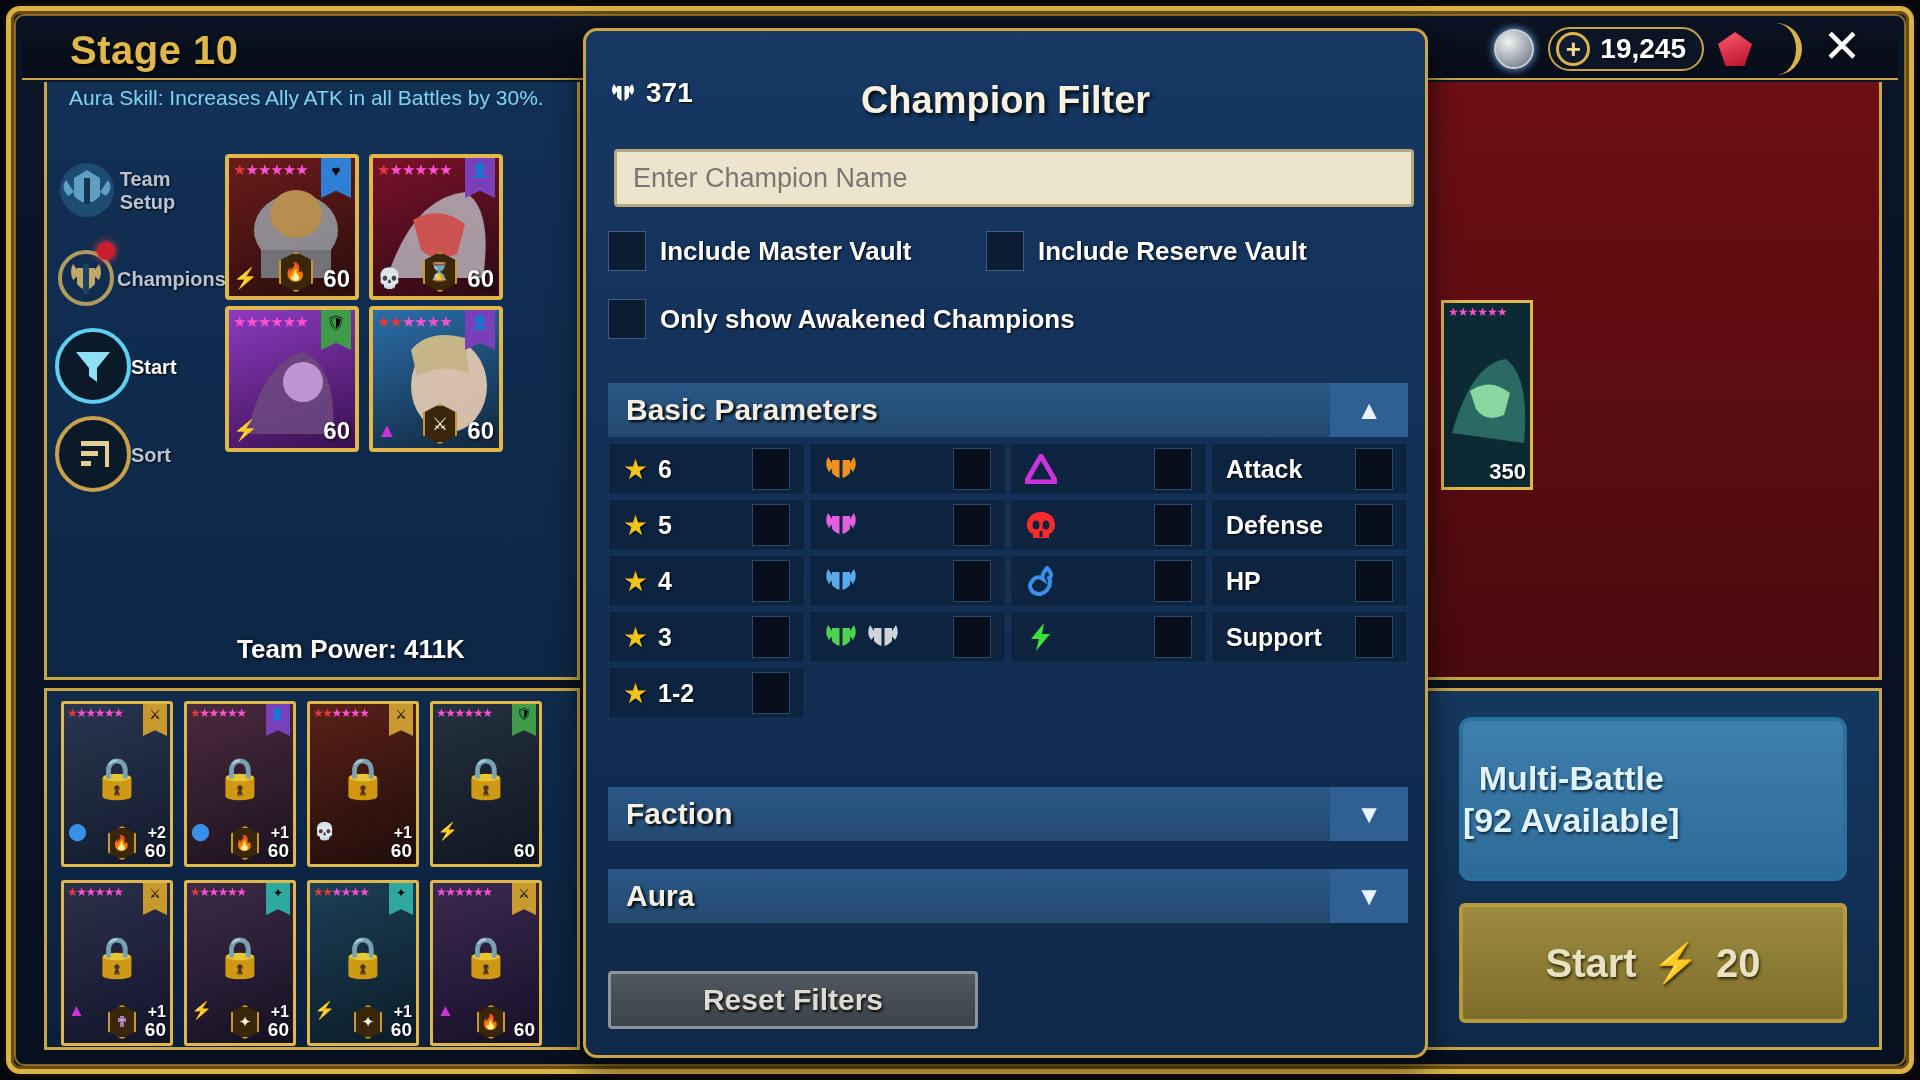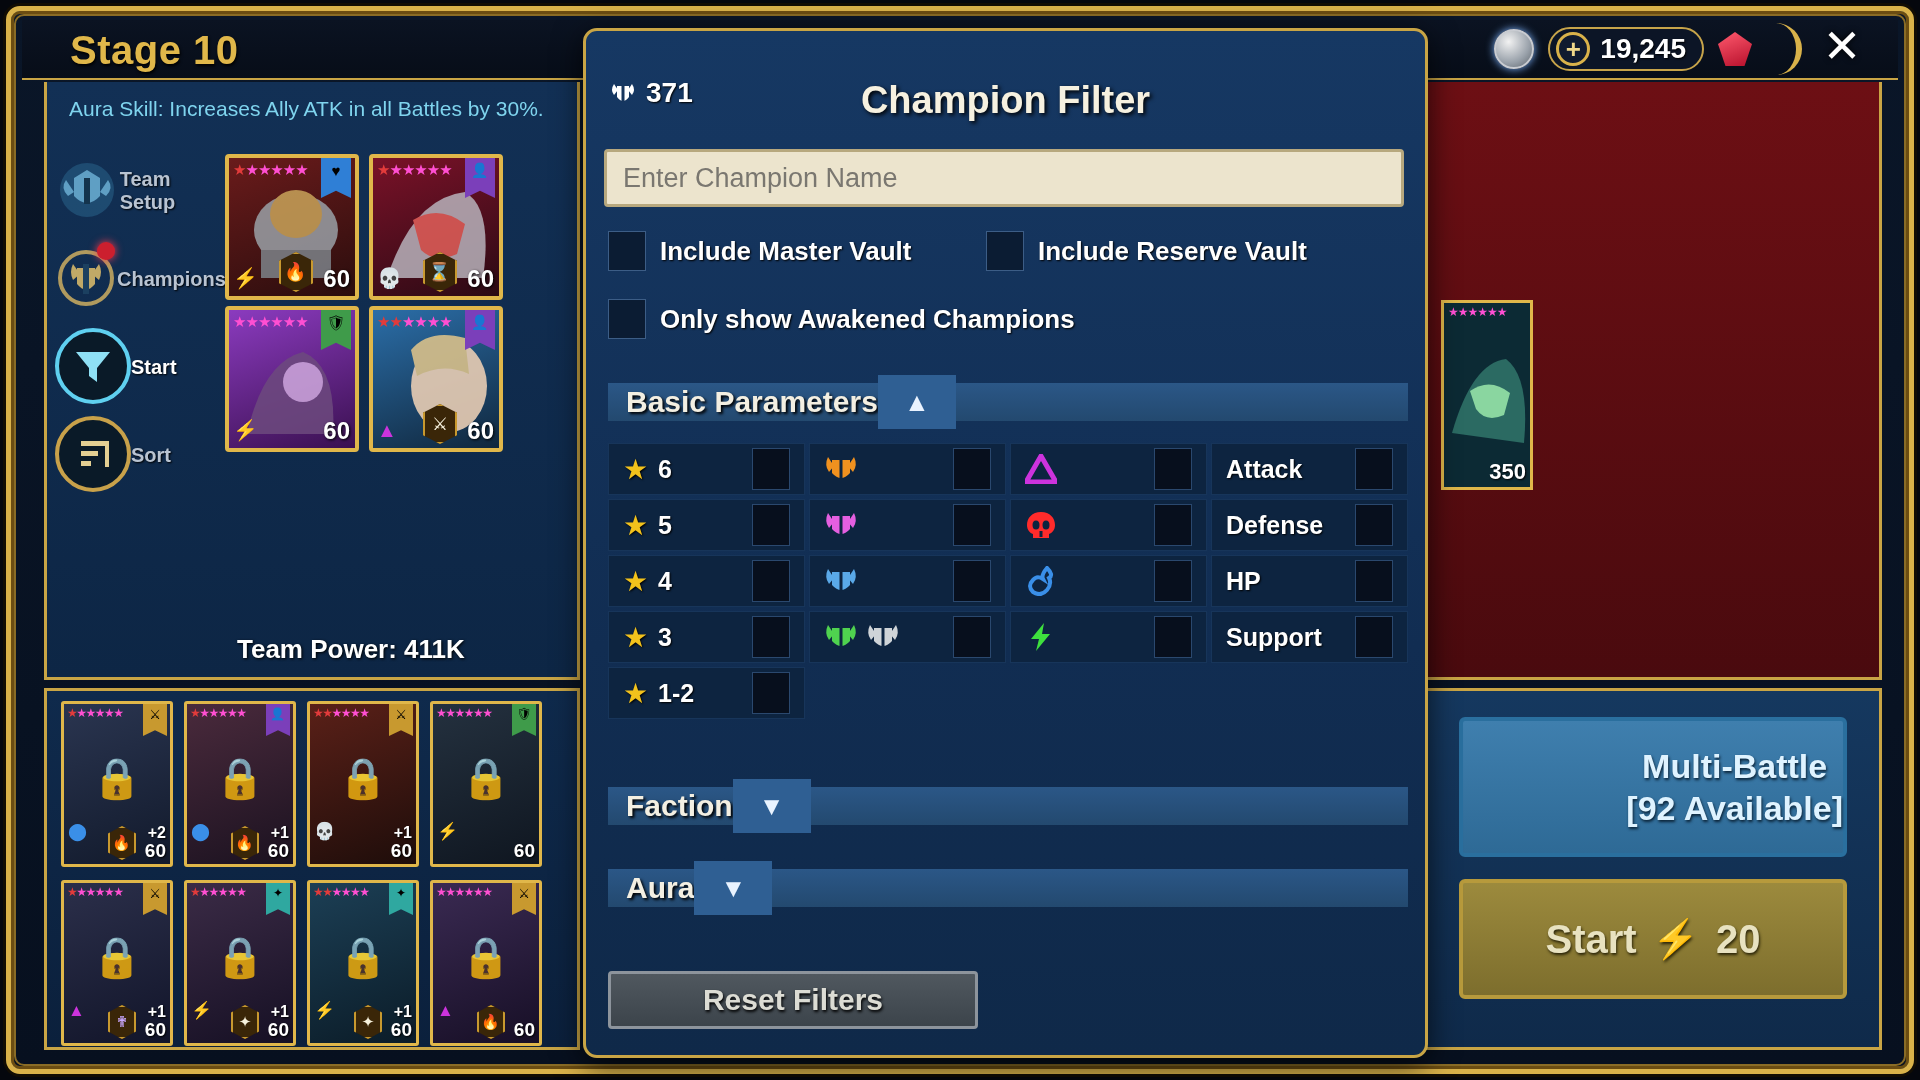--- a/index.html
+++ b/index.html
@@ -66,21 +66,21 @@
   .corner-arc{
     width:36px;height:52px;border-right:6px solid #d9b24a;border-radius:0 40px 40px 0;
   }
 
   
   .left-panel{
     position:absolute;left:44px;top:82px;width:536px;height:598px;
     background:linear-gradient(180deg,#123055 0%,#0d2645 100%);
     border:3px solid #c9a545;border-top:none;
   }
-  .aura-text{ padding:13px 22px 6px; color:#7fd4ee; font-size:21px; line-height:1.35; }
+  .aura-text{ padding:2px 22px 6px; color:#7fd4ee; font-size:21px; line-height:1.35; }
   .nav-col{ position:absolute; left:8px; top:70px; width:160px; }
   .nav-item{ display:flex;flex-direction:row;align-items:center;margin-bottom:12px;cursor:pointer;}
   .nav-circle{
     width:76px;height:76px;border-radius:50%;
     display:flex;align-items:center;justify-content:center;position:relative;
   }
   .nav-label{ color:#b9c4d2;font-size:20px;font-weight:bold;text-shadow:1px 1px 2px #000;margin-top:2px;}
   .nav-label.active{ color:#fff; }
   .badge-dot{
     position:absolute;right:2px;top:2px;width:18px;height:18px;border-radius:50%;
@@ -166,24 +166,24 @@
   .bg-label{ color:#e2b661;font-size:24px;font-weight:bold;margin-top:6px;text-shadow:1px 1px 3px #000;}
 
   .right-bottom{
     position:absolute;left:1424px;top:688px;width:458px;height:362px;
     background:linear-gradient(180deg,#15385f,#0f2a4a);
     border:3px solid #c9a545;
     display:flex;flex-direction:column;align-items:center;justify-content:flex-start;
     gap:22px;padding-top:26px;
   }
   .btn-multi{
-    width:388px;height:140px;border:4px solid #2a6f9e;border-radius:6px;
+    width:388px;height:164px;border:4px solid #2a6f9e;border-radius:12px;
     background:linear-gradient(180deg,#3f7fae,#2e6a96);
     color:#dff3ff;font-size:34px;font-weight:bold;line-height:1.25;
-    display:flex;align-items:center;justify-content:flex-end;text-align:center;
+    display:flex;align-items:center;justify-content:flex-start;text-align:center;
     text-shadow:1px 2px 3px #0a2236;cursor:pointer;
   }
   .btn-start{
     width:388px;height:120px;border:4px solid #b79a3c;border-radius:6px;
     background:linear-gradient(180deg,#9c8a3d,#7d6e2d);
     color:#e8e2c0;font-size:40px;font-weight:bold;
     display:flex;align-items:center;justify-content:center;gap:16px;
     text-shadow:1px 2px 3px #2a2408;cursor:pointer;
   }
   .bolt-y{ color:#ffe24a;font-size:38px; }
@@ -199,37 +199,37 @@
   .modal-head{ position:relative;height:86px; }
   .energy{
     position:absolute;left:22px;top:46px;display:flex;align-items:center;gap:8px;
     color:#fff;font-size:28px;font-weight:bold;text-shadow:1px 1px 2px #000;
   }
   .modal-title{
     position:absolute;left:0;right:0;top:48px;text-align:center;
     color:#f6f1e0;font-size:38px;font-weight:bold;text-shadow:2px 2px 4px #000;
   }
   .name-input{
-    position:absolute;left:18px;top:118px;width:800px;height:58px;
+    position:absolute;left:28px;top:118px;width:800px;height:58px;
     background:#ece4cd;border:3px solid #b7a87e;border-radius:4px;
     font-size:27px;color:#6d6a60;padding:0 16px;font-family:"Liberation Sans",sans-serif;
   }
   .name-input::placeholder{ color:#7a7770; }
 
   .chk-row{ position:absolute;left:22px;display:flex;align-items:center;gap:0; }
   .chk{
     width:38px;height:40px;background:#0b1c33;border:1px solid #3c5d86;
     display:inline-block;cursor:pointer;flex:none;
   }
   .chk-lab{ color:#fff;font-size:26px;font-weight:bold;margin-left:14px;text-shadow:1px 1px 2px #000;white-space:nowrap;}
 
   .sect-head{
-    position:absolute;left:22px;width:800px;height:38px;
+    position:absolute;left:22px;width:800px;height:54px;
     background:linear-gradient(180deg,#2b5787,#23496f);
-    display:flex;align-items:center;
+    display:flex;align-items:center;justify-content:space-between;
     padding:0 0 0 18px;cursor:pointer;
   }
   .sect-title{ color:#f3efe2;font-size:30px;font-weight:bold;text-shadow:2px 2px 3px #000;}
   .chev-box{
     width:78px;height:54px;background:#2f5f93;
     display:flex;align-items:center;justify-content:center;
   }
   .chev{ color:#e9f3ff;font-size:26px;line-height:1; }
 
   .param-grid{

